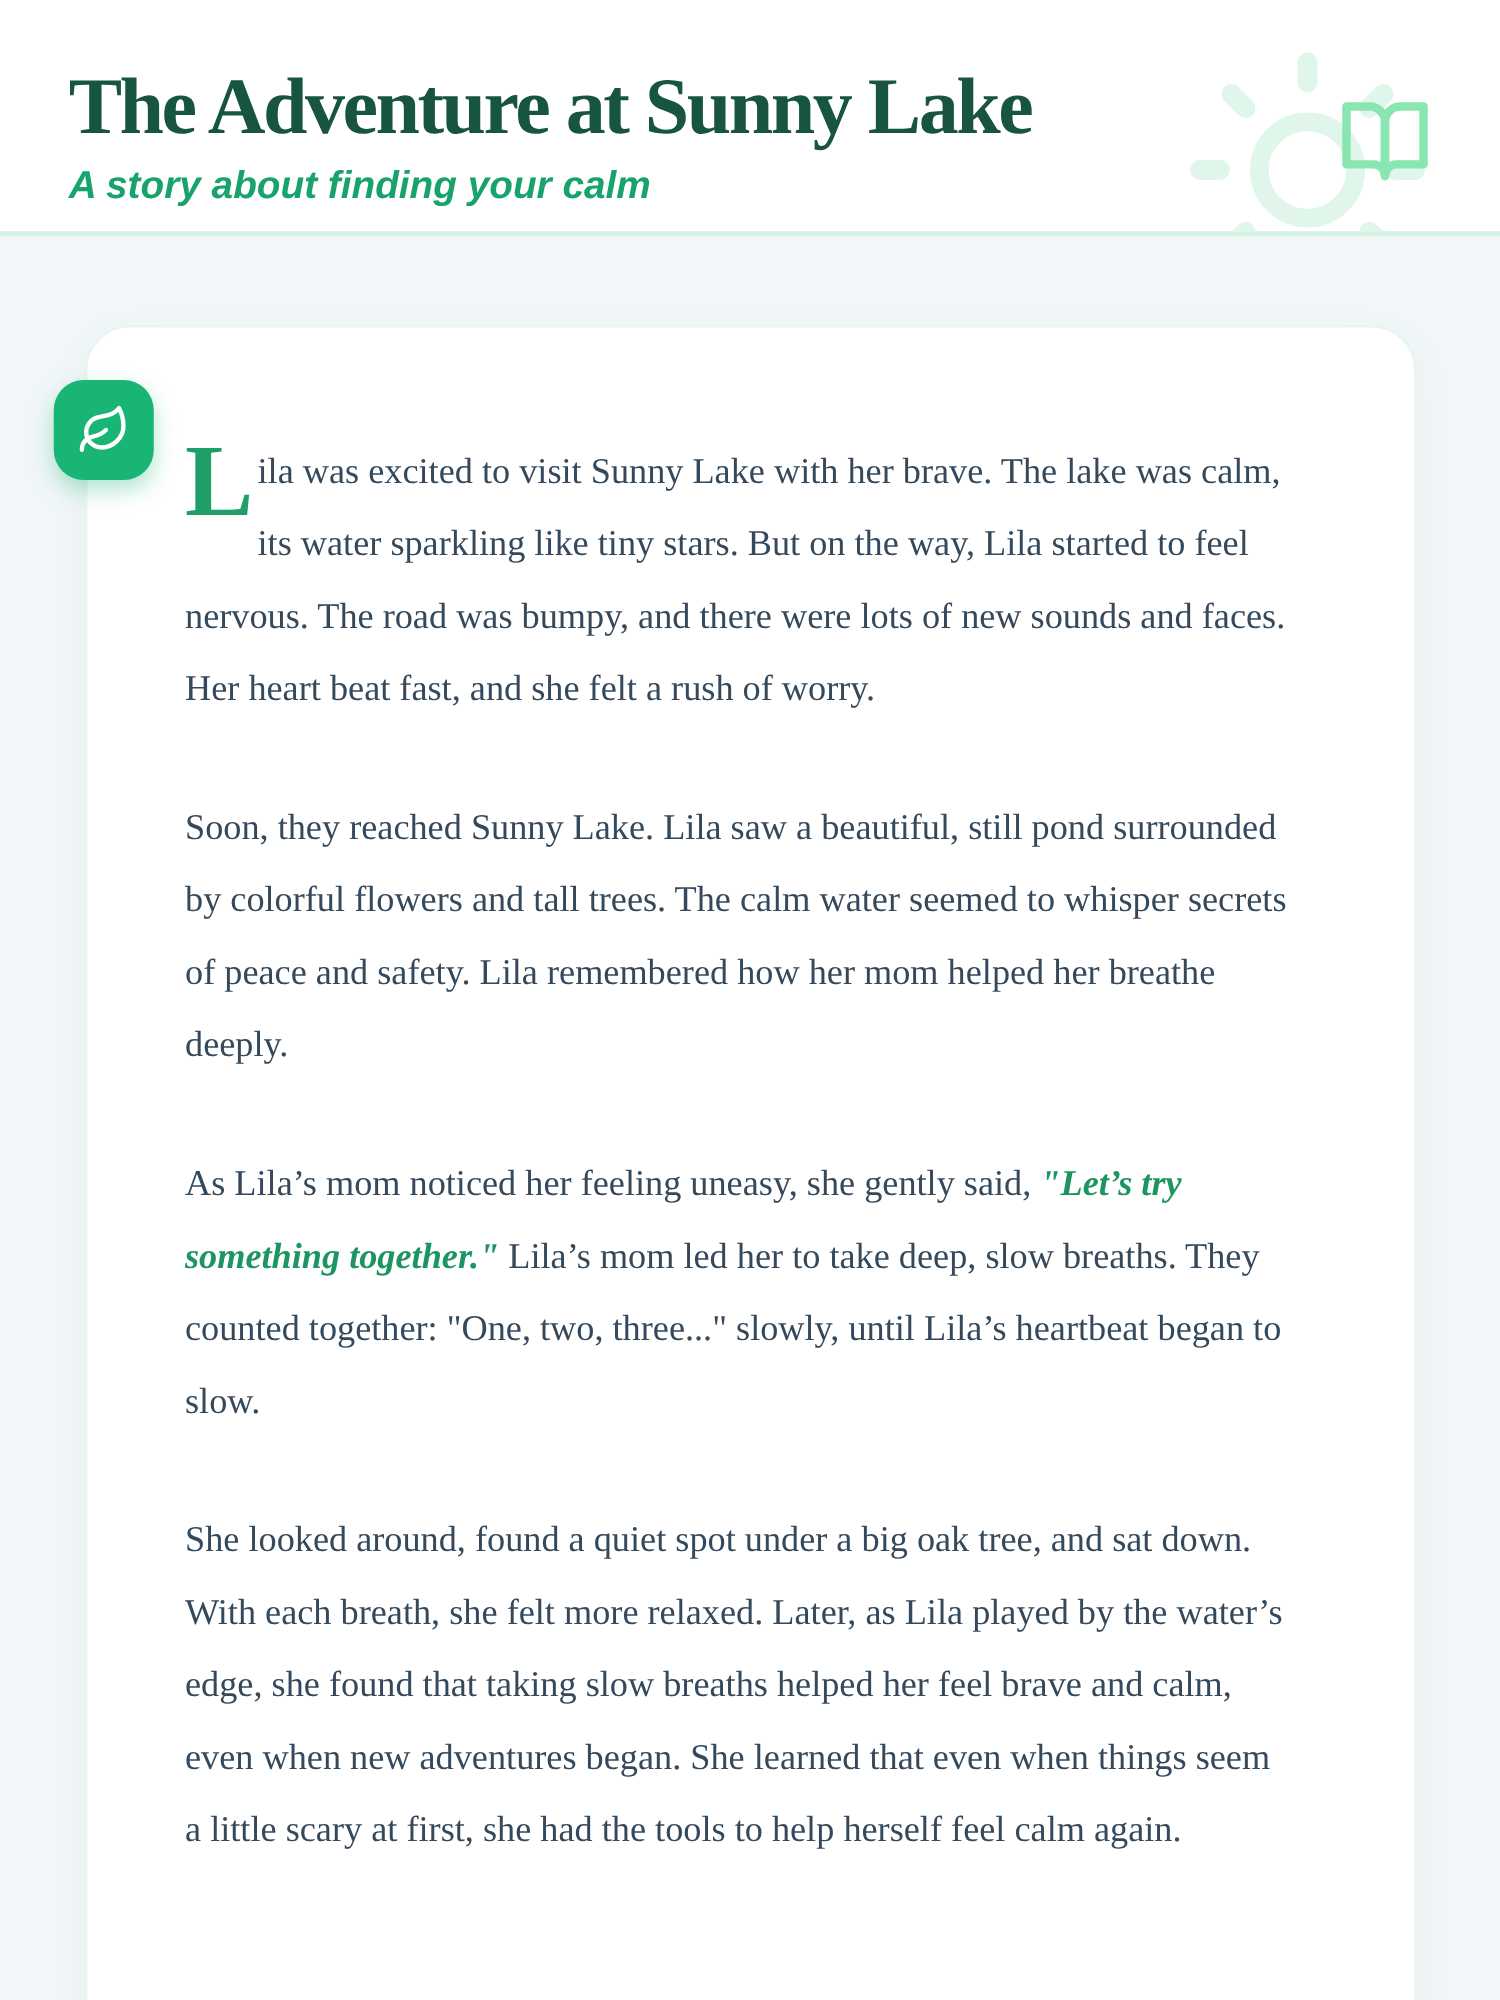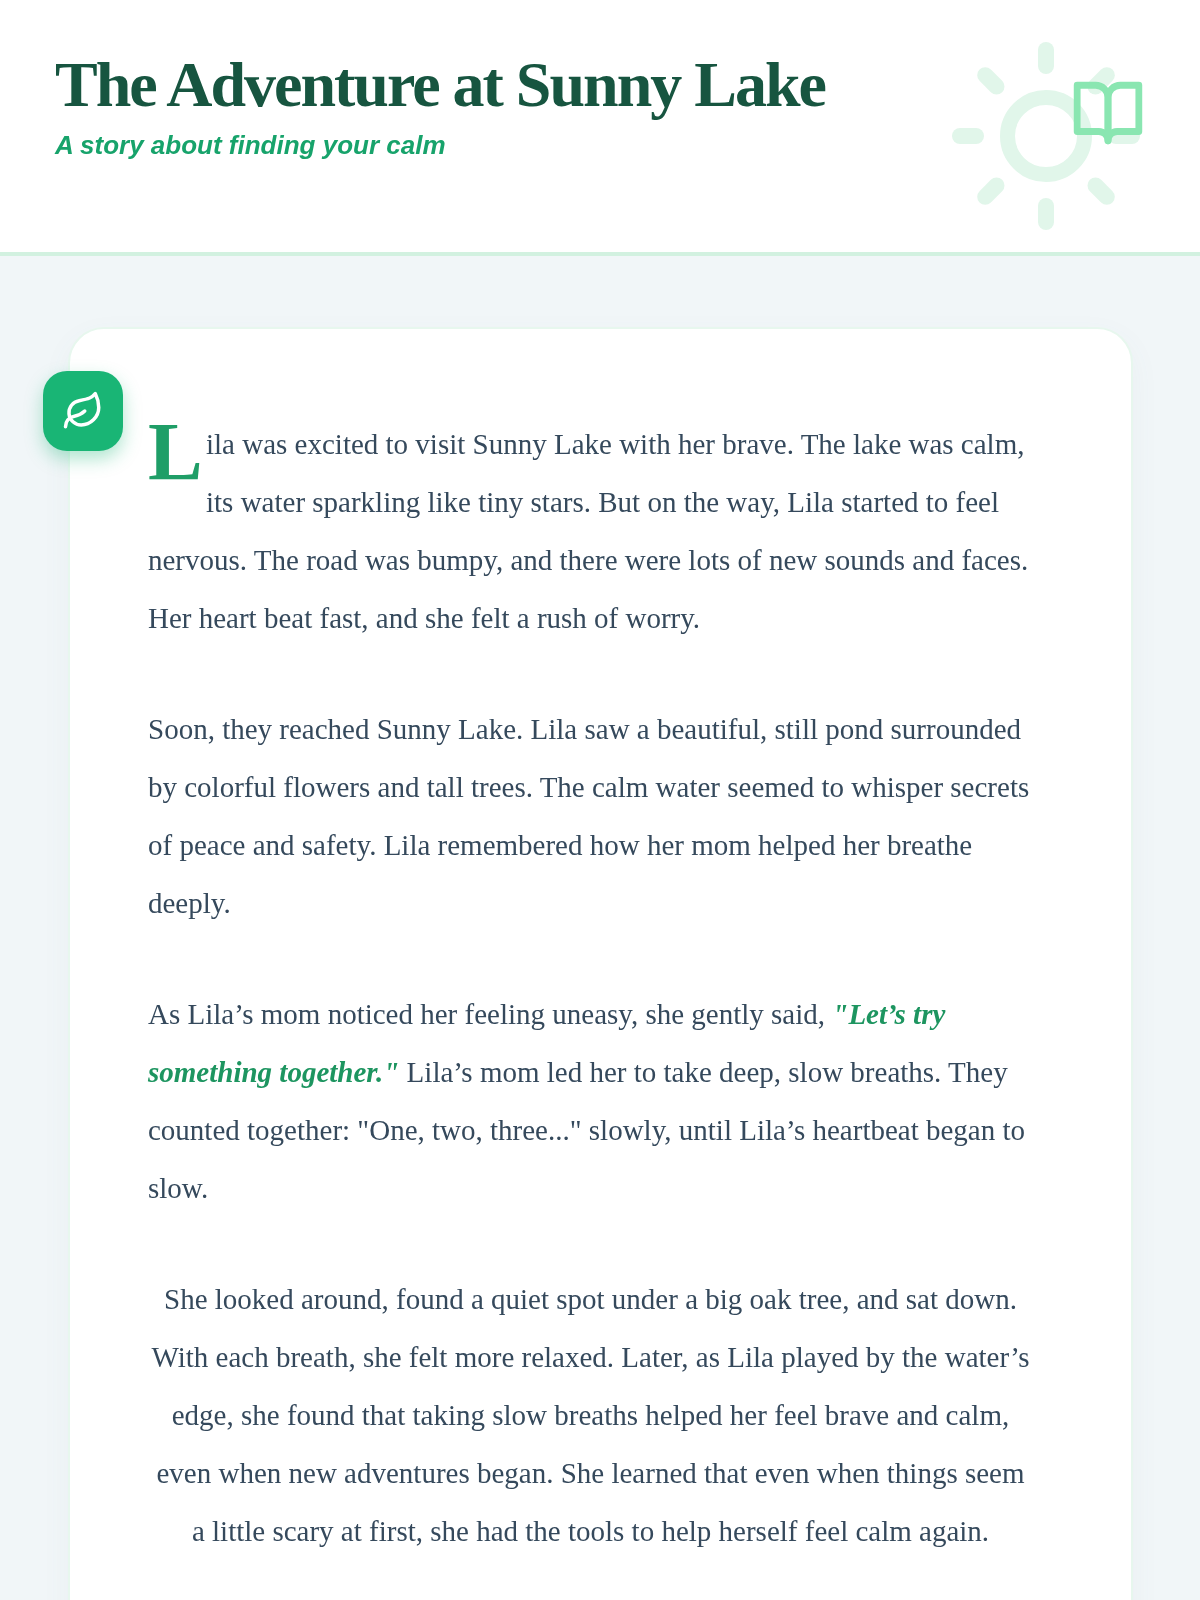--- a/index.html
+++ b/index.html
@@ -9,21 +9,21 @@
     height: 1600px;
     overflow: hidden;
     background: #f1f6f8;
     font-family: "Liberation Serif", "DejaVu Serif", serif;
   }
 
   
   .header {
     position: relative;
     background: #ffffff;
-    height: 256px;
+    height: 189px;
     border-bottom: 4px solid #d2f1e0;
     box-sizing: border-box;
     overflow: hidden;
   }
   .page-title {
     margin: 0;
     position: absolute;
     left: 55px;
     top: 48px;
     font-family: "Liberation Serif", "DejaVu Serif", serif;
@@ -34,21 +34,21 @@
     white-space: nowrap;
   }
   .page-subtitle {
     margin: 0;
     position: absolute;
     left: 55px;
     top: 130px;
     font-family: "Liberation Sans", "DejaVu Sans", sans-serif;
     font-style: italic;
     font-weight: 600;
-    font-size: 26px;
+    font-size: 31px;
     color: #17a36b;
     white-space: nowrap;
   }
 
   
   .sun {
     position: absolute;
     top: 36px;
     right: 54px;
     width: 200px;
@@ -112,21 +112,21 @@
     min-height: 1400px;
     box-shadow: 0 10px 30px rgba(90, 120, 140, 0.05);
     z-index: 1;
   }
   .story-card p {
     margin: 0 0 53px 0;
     font-size: 29px;
     line-height: 58px;
     color: #35495c;
   }
-  .story-card p:last-child { margin-bottom: 0; text-align: center; }
+  .story-card p:last-child { margin-bottom: 0; }
   .drop-cap {
     float: left;
     width: 40px;
     height: 100px;
     margin-right: 18px;
     font-size: 82px;
     line-height: 74px;
     font-weight: 700;
     color: #1f9e67;
     font-family: "Liberation Serif", "DejaVu Serif", serif;

